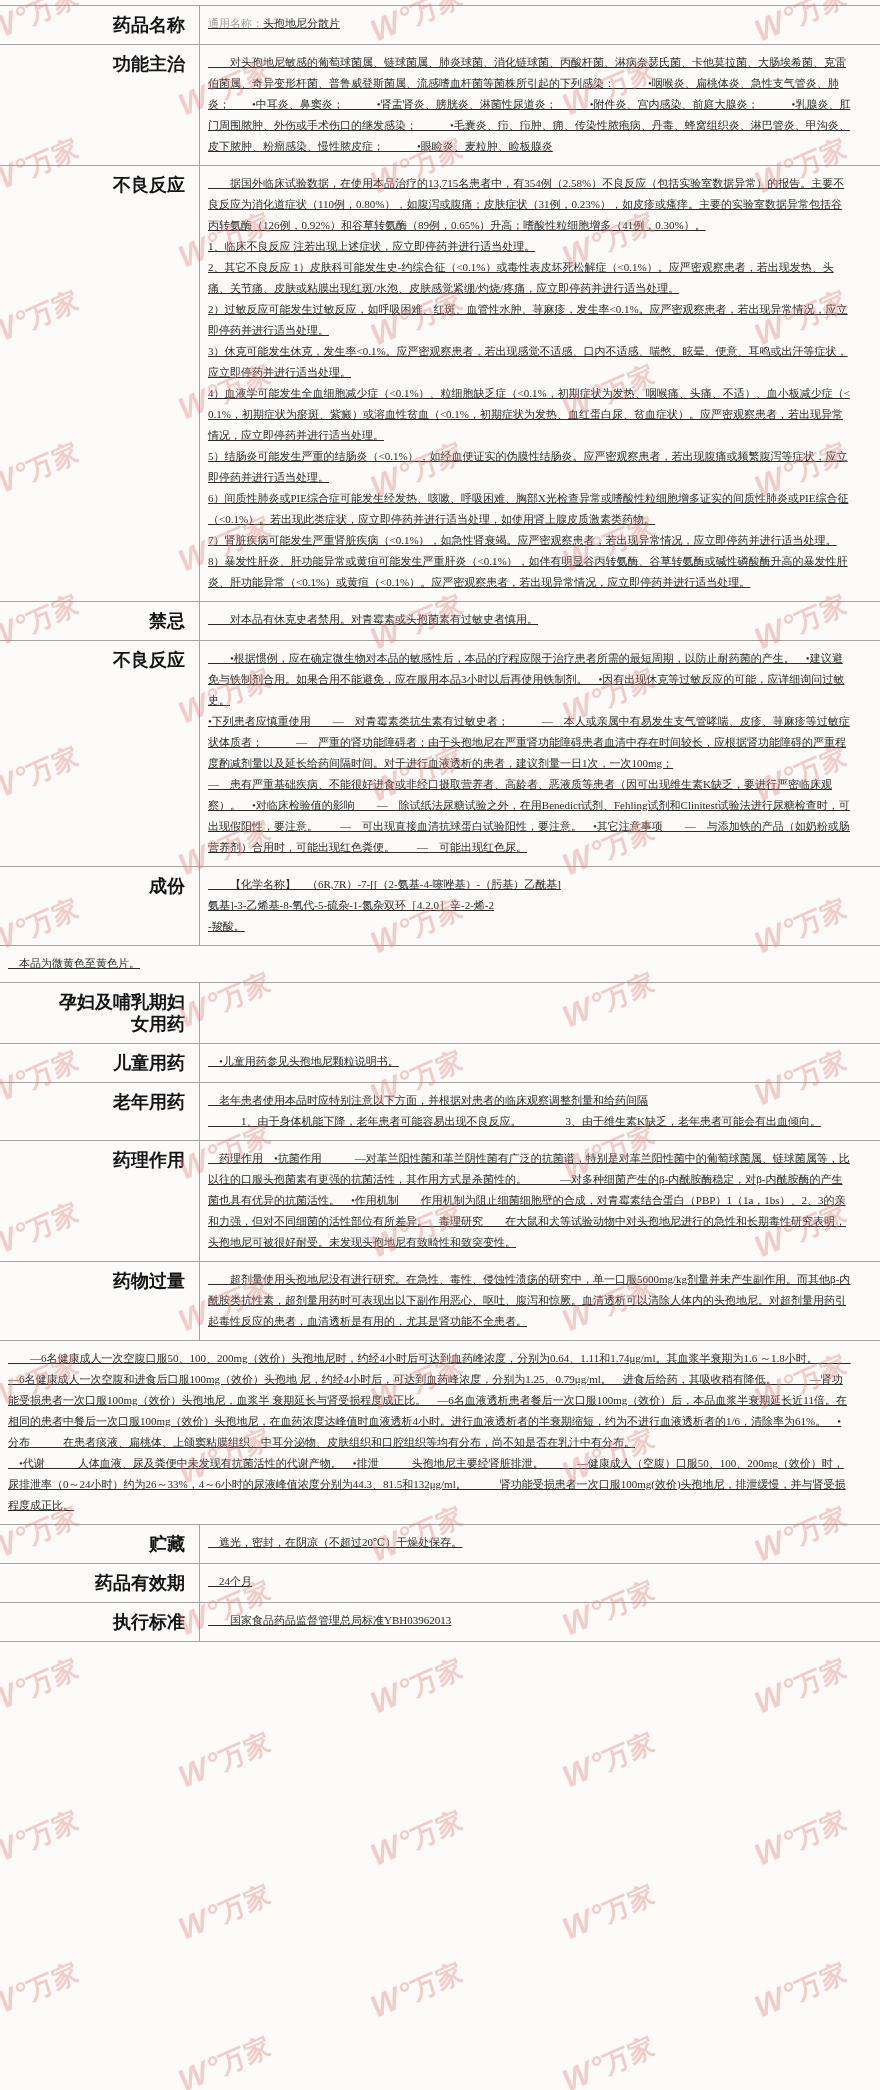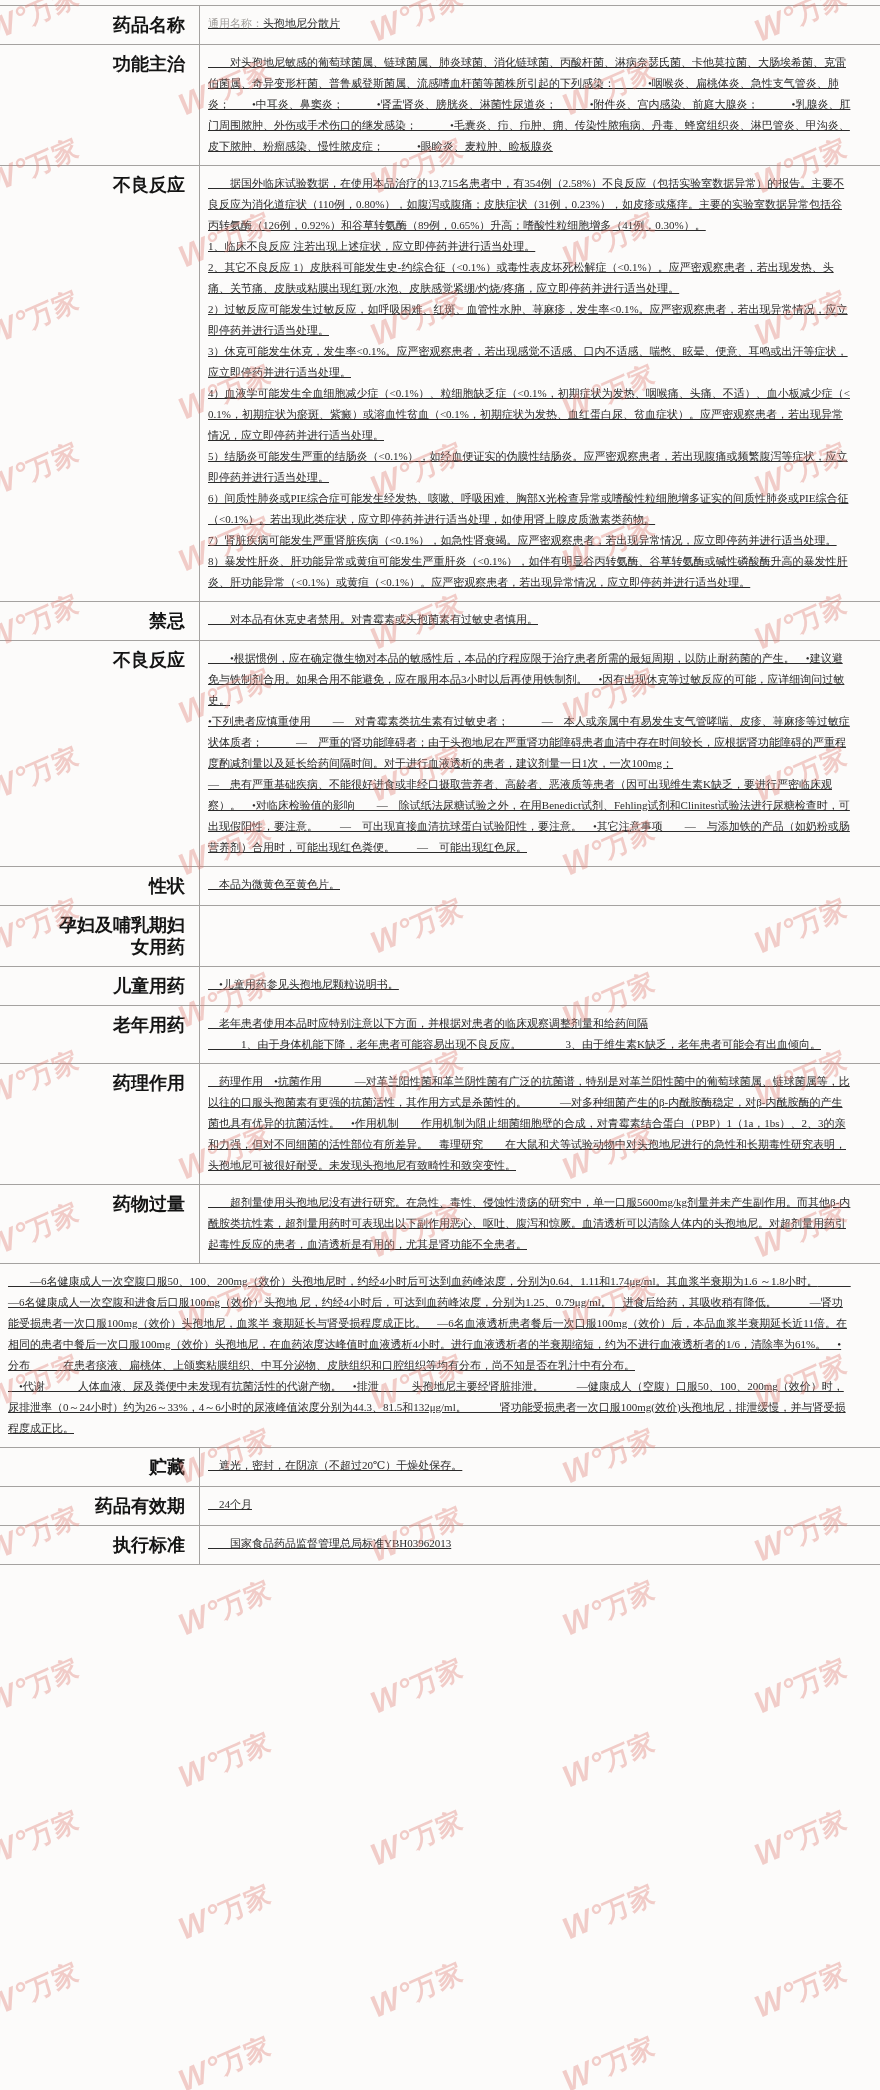--- a/index.html
+++ b/index.html
@@ -92,23 +92,28 @@
       <div class="cell-content">　　对本品有休克史者禁用。对青霉素或头孢菌素有过敏史者慎用。</div>
     </div>
 
     <div class="row">
       <div class="cell-label">不良反应</div>
       <div class="cell-content">　　•根据惯例，应在确定微生物对本品的敏感性后，本品的疗程应限于治疗患者所需的最短周期，以防止耐药菌的产生。　•建议避免与铁制剂合用。如果合用不能避免，应在服用本品3小时以后再使用铁制剂。　•因有出现休克等过敏反应的可能，应详细询问过敏史。
 •下列患者应慎重使用　　—　对青霉素类抗生素有过敏史者；　　　—　本人或亲属中有易发生支气管哮喘、皮疹、荨麻疹等过敏症状体质者；　　　—　严重的肾功能障碍者；由于头孢地尼在严重肾功能障碍患者血清中存在时间较长，应根据肾功能障碍的严重程度酌减剂量以及延长给药间隔时间。对于进行血液透析的患者，建议剂量一日1次，一次100mg；
 —　患有严重基础疾病、不能很好进食或非经口摄取营养者、高龄者、恶液质等患者（因可出现维生素K缺乏，要进行严密临床观察）。　•对临床检验值的影响　　—　除试纸法尿糖试验之外，在用Benedict试剂、Fehling试剂和Clinitest试验法进行尿糖检查时，可出现假阳性，要注意。　　—　可出现直接血清抗球蛋白试验阳性，要注意。　•其它注意事项　　—　与添加铁的产品（如奶粉或肠营养剂）合用时，可能出现红色粪便。　　—　可能出现红色尿。</div>
     </div>
 
-
-    <div class="row">
-      <div class="cell-label">性状</div>
+    <div class="row">
+      <div class="cell-label">成份</div>
+      <div class="cell-content">　　【化学名称】　（6R,7R）-7-[[（2-氨基-4-噻唑基）-（肟基）乙酰基]
+氨基]-3-乙烯基-8-氧代-5-硫杂-1-氮杂双环［4.2.0］辛-2-烯-2
+-羧酸。</div>
+    </div>
+
+    <div class="row">
       <div class="cell-content">　本品为微黄色至黄色片。</div>
     </div>
 
     <div class="row">
       <div class="cell-label">孕妇及哺乳期妇
 女用药</div>
     </div>
 
     <div class="row">
       <div class="cell-label">儿童用药</div>

